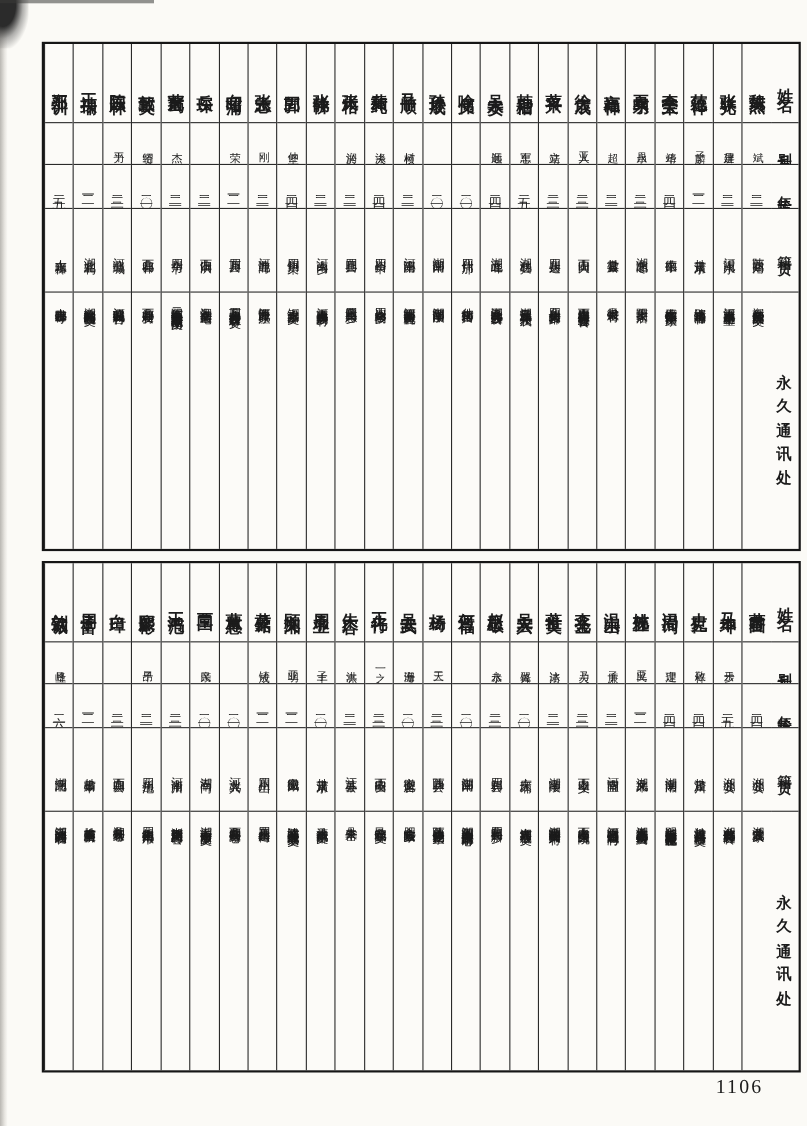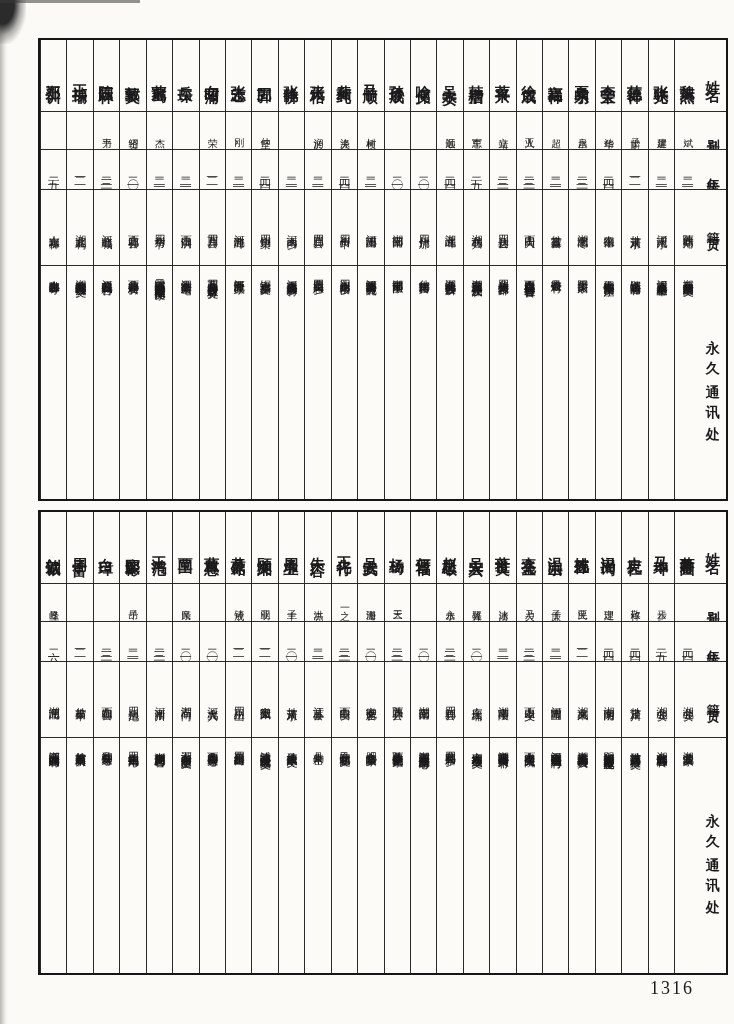--- a/index.html
+++ b/index.html
@@ -1003,13 +1003,13 @@
           <span class="vt">湖北沔阳</span>
         </div>
     <div class="cell addr">
           <span class="vt">湖北沔阳塘湾刘时和收</span>
         </div>
   </div>
 </section>
 
 </div>
 
-<div class="page-number">1316</div>
+<div class="page-number">1106</div>
 
 </body></html>

